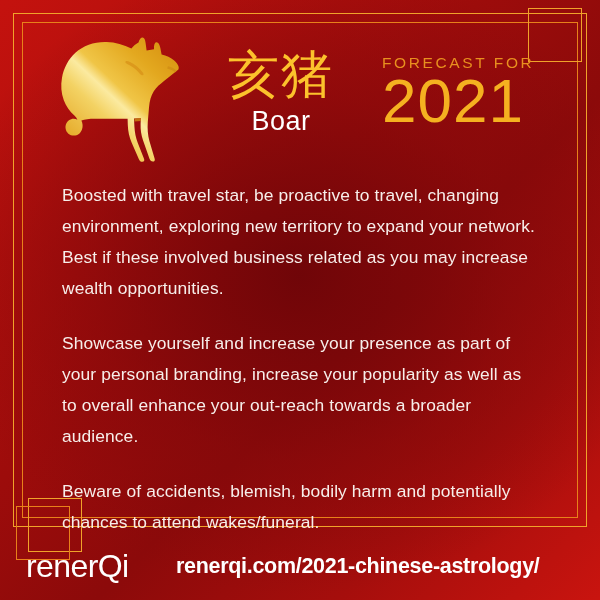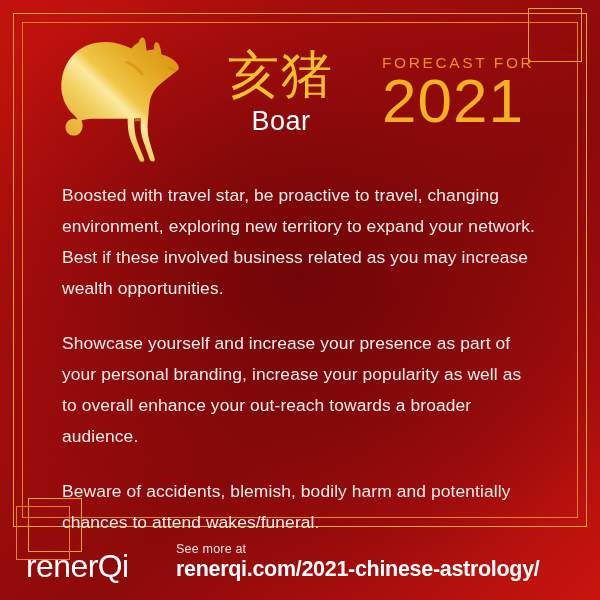--- a/index.html
+++ b/index.html
@@ -145,21 +145,21 @@
     position: absolute;
     left: 176px; top: 2px;
   }
   .see-more {
     font-size: 12.5px;
     color: #f3e4e1;
     font-weight: 400;
     letter-spacing: 0.2px;
   }
   .url {
-    margin-top: 1px;
+    margin-top: 12px;
     font-size: 21.5px;
     font-weight: bold;
     color: #ffffff;
     letter-spacing: -0.3px;
     white-space: nowrap;
   }
 </style>
 </head>
 <body>
 
@@ -277,18 +277,17 @@
 
   <div class="body-copy">
     <p class="para">Boosted with travel star, be proactive to travel, changing environment, exploring new territory to expand your network. Best if these involved business related as you may increase wealth opportunities.</p>
     <p class="para">Showcase yourself and increase your presence as part of your personal branding, increase your popularity as well as to overall enhance your out-reach towards a broader audience.</p>
     <p class="para">Beware of accidents, blemish, bodily harm and potentially chances to attend wakes/funeral.</p>
   </div>
 
   <div class="footer">
     <div class="logo">renerQi</div>
     <div class="see-more-wrap">
-      <div class="see-more">See more at</div>
       <div class="url">renerqi.com/2021-chinese-astrology/</div>
     </div>
   </div>
 
 </div>
 
 </body></html>

